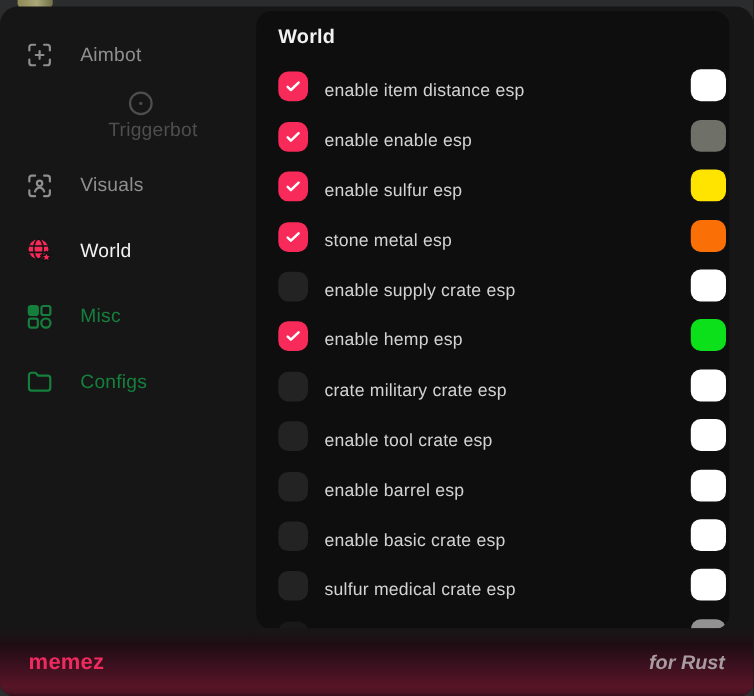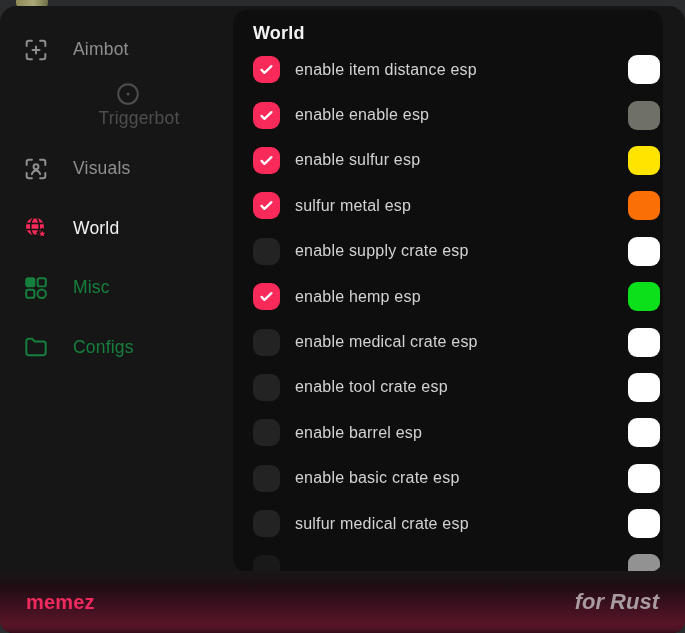--- a/index.html
+++ b/index.html
@@ -43,21 +43,21 @@
     background:#0e0e0e;border-radius:14px;
     box-sizing:border-box;padding:12px 0 0 20px;
     overflow:hidden;
   }
   .panel-title{
     margin:0;font-size:18px;font-weight:600;color:#f2f2f2;
     line-height:22px;letter-spacing:.2px;
   }
   .rows{margin-top:3px;}
   .esp-row{
-    height:45.4px;display:flex;align-items:center;
+    height:45.4px;display:flex;align-items:flex-end;
   }
   .checkbox{
     width:27px;height:27px;border-radius:9px;flex:0 0 27px;
     background:#232323;display:flex;align-items:center;justify-content:center;
     cursor:pointer;
   }
   .checkbox.checked{background:#f82a5a;}
   .esp-label{
     margin-left:15px;font-size:16px;color:#d3d3d3;letter-spacing:.2px;
   }
@@ -68,21 +68,21 @@
   }
   .esp-row.partial{opacity:.55;}
   
   .footer{
     position:absolute;left:0;right:0;bottom:0;height:62px;
     background:linear-gradient(180deg,#171717 0%,#1f0d13 25%,#3c101f 55%,#581527 86%,#4a1222 95%,#330c19 100%);
     display:flex;align-items:center;
     padding:0 26px;box-sizing:border-box;gap:36px;
   }
   .brand{font-size:20px;font-weight:700;color:#ef2a5e;letter-spacing:.2px;}
-  .tagline{margin-left:auto;font-size:22px;font-weight:700;font-style:italic;color:#a89ba1;}
+  .tagline{margin-left:auto;font-size:18px;font-weight:700;font-style:italic;color:#a89ba1;}
 </style>
 </head>
 <body>
 
 <div class="bg-blob"></div>
 
 <div class="window">
   <nav class="sidebar" id="sidebar">
       <div class="sidebar-item tone-mid">
     <span class="icon">
@@ -183,40 +183,40 @@
           </div>
     <span class="esp-label">enable sulfur esp</span>
     <div class="swatch" style="background: rgb(255, 228, 0);"></div>
   </div>
         <div class="esp-row">
     <div class="checkbox checked">
             <svg viewBox="0 0 24 24" width="17" height="17" fill="none" stroke="#ffffff" stroke-width="3.2" stroke-linecap="round" stroke-linejoin="round">
               <path d="M5 12.6l4.1 4.1L19 7.2"></path>
             </svg>
           </div>
-    <span class="esp-label">sulfur metal esp</span>
+    <span class="esp-label">stone metal esp</span>
     <div class="swatch" style="background: rgb(250, 112, 7);"></div>
   </div>
         <div class="esp-row">
     <div class="checkbox"></div>
     <span class="esp-label">enable supply crate esp</span>
     <div class="swatch" style="background: rgb(255, 255, 255);"></div>
   </div>
         <div class="esp-row">
     <div class="checkbox checked">
             <svg viewBox="0 0 24 24" width="17" height="17" fill="none" stroke="#ffffff" stroke-width="3.2" stroke-linecap="round" stroke-linejoin="round">
               <path d="M5 12.6l4.1 4.1L19 7.2"></path>
             </svg>
           </div>
     <span class="esp-label">enable hemp esp</span>
     <div class="swatch" style="background: rgb(12, 224, 27);"></div>
   </div>
         <div class="esp-row">
     <div class="checkbox"></div>
-    <span class="esp-label">enable medical crate esp</span>
+    <span class="esp-label">crate military crate esp</span>
     <div class="swatch" style="background: rgb(255, 255, 255);"></div>
   </div>
         <div class="esp-row">
     <div class="checkbox"></div>
     <span class="esp-label">enable tool crate esp</span>
     <div class="swatch" style="background: rgb(255, 255, 255);"></div>
   </div>
         <div class="esp-row">
     <div class="checkbox"></div>
     <span class="esp-label">enable barrel esp</span>

